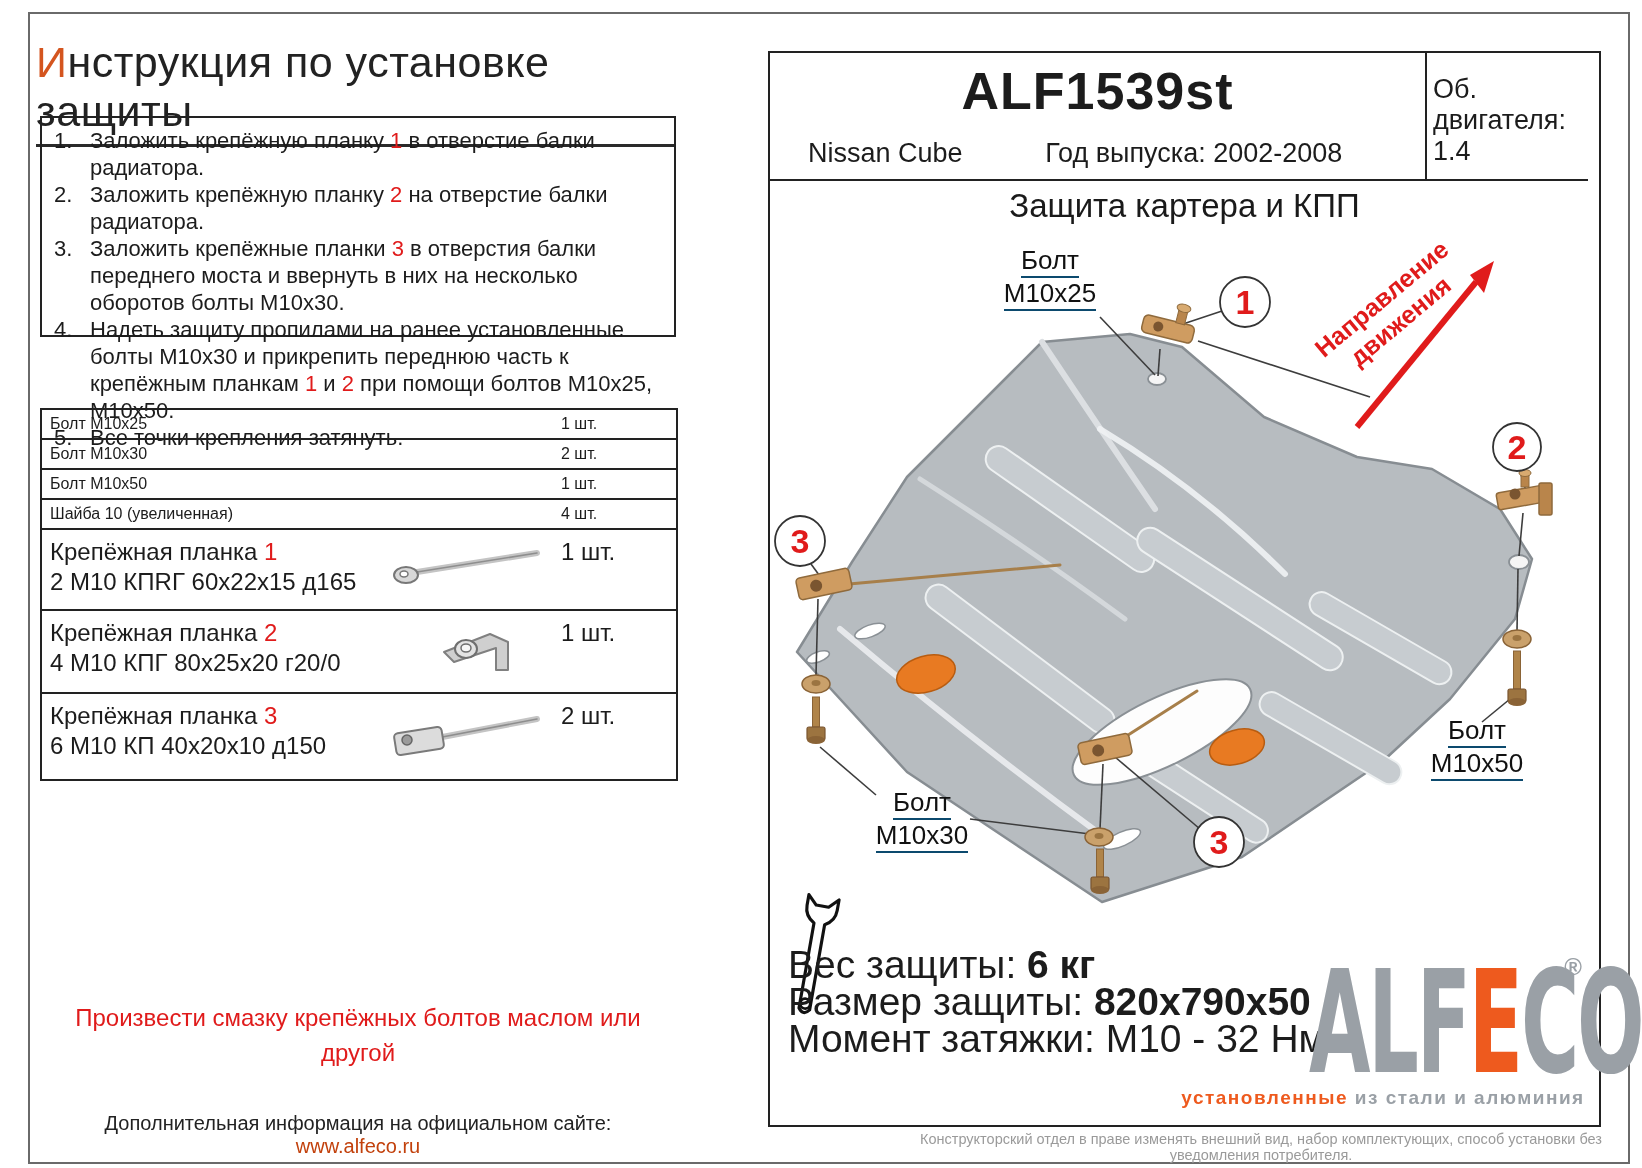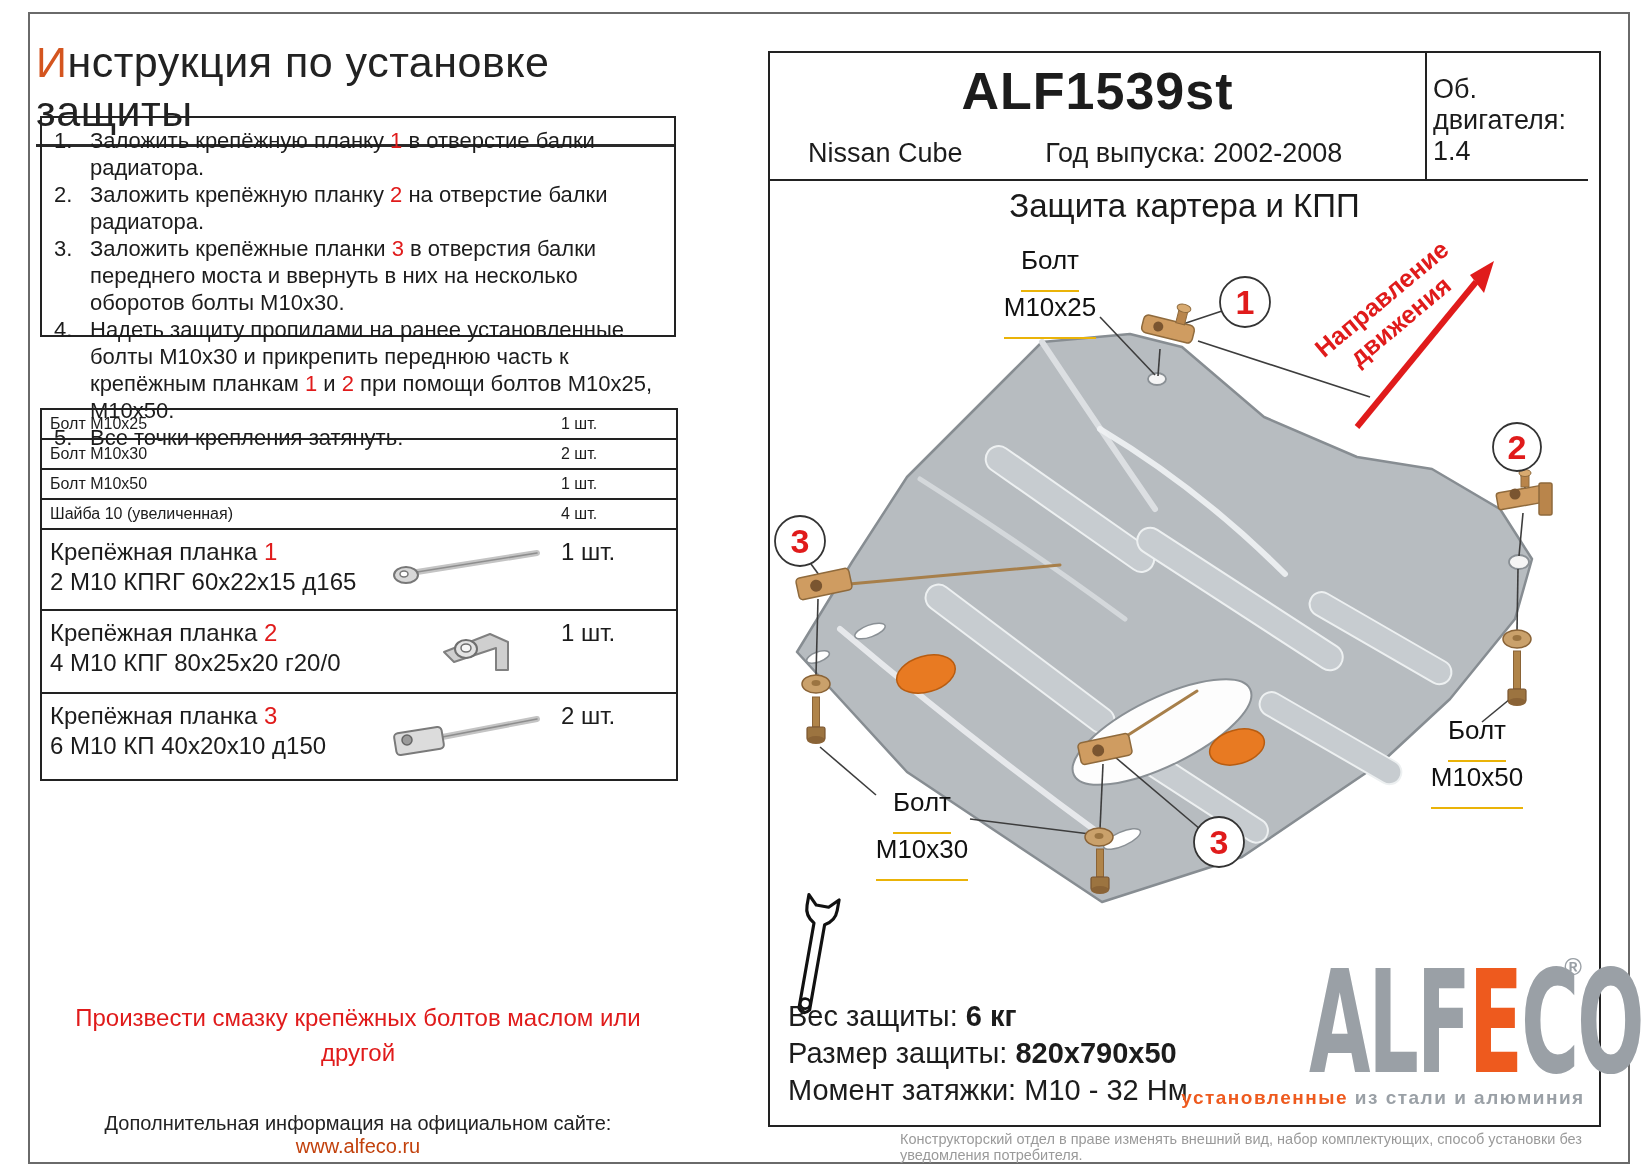--- a/index.html
+++ b/index.html
@@ -49,38 +49,38 @@
   .ph-sub{display:flex;font-size:27px;}
   .vehicle{padding-left:38px;}
   .year{flex:1;text-align:center;}
   .ph-right{flex:1;border-left:2px solid #222;display:flex;align-items:flex-end;
         padding:0 2px 12px 6px;font-size:27px;}
   .diagram-title{position:absolute;left:0;top:134px;width:829px;text-align:center;
         font-size:33px;color:#1a1a1a;}
   .diagram{position:absolute;left:0;top:126px;width:829px;height:944px;}
   .diagram svg{position:absolute;left:0;top:0;}
   .bolt-label{position:absolute;width:110px;text-align:center;font-size:26px;color:#111;}
-  .bolt-label span{display:inline-block;border-bottom:2px solid #eab308;padding-bottom:15px;line-height:30px;}
+  .bolt-label span{display:inline-block;border-bottom:2px solid #0c4a6e;padding-bottom:1px;line-height:30px;}
   .direction-label{position:absolute;left:531px;top:102px;width:180px;text-align:center;
         color:#e01b1b;font-size:25px;font-weight:bold;line-height:29px;
         transform:rotate(-40deg);}
-  .specs{position:absolute;left:18px;top:945px;font-size:29px;line-height:37px;}
+  .specs{position:absolute;left:18px;top:893px;font-size:39px;line-height:37px;}
   .specs b{font-weight:bold;}
   .specs .nrm{font-weight:normal;}
   .logo-box{position:absolute;left:408px;top:912px;width:410px;text-align:center;}
   .logo-word{font-family:"DejaVu Sans","Liberation Sans",sans-serif;font-size:142px;
         font-weight:bold;line-height:0.82;letter-spacing:-4px;color:#9aa0a6;
         text-transform:uppercase;display:inline-block;transform:scaleX(0.56);
         transform-origin:50% 50%;white-space:nowrap;}
   .logo-word .e{color:#ee5a1e;}
   .logo-reg{position:absolute;right:6px;top:-12px;font-size:24px;color:#9aa0a6;font-weight:bold;}
   .logo-tagline{font-size:19px;font-weight:bold;letter-spacing:1.5px;margin-top:6px;white-space:nowrap;}
   .logo-tagline .o{color:#ee5a1e;}
   .logo-tagline .g{color:#9aa0a6;}
-  .fine-print{position:absolute;left:900px;top:1131px;width:722px;text-align:left;
+  .fine-print{position:absolute;left:900px;top:1131px;width:722px;text-align:center;
         font-size:14.5px;color:#9a9a9a;}
 </style>
 </head>
 <body>
 
 <div class="page">
   <div class="page-border"></div>
 
   <div class="doc-title"><span class="lead">И</span><span>нструкция по установке защиты</span></div>
 

